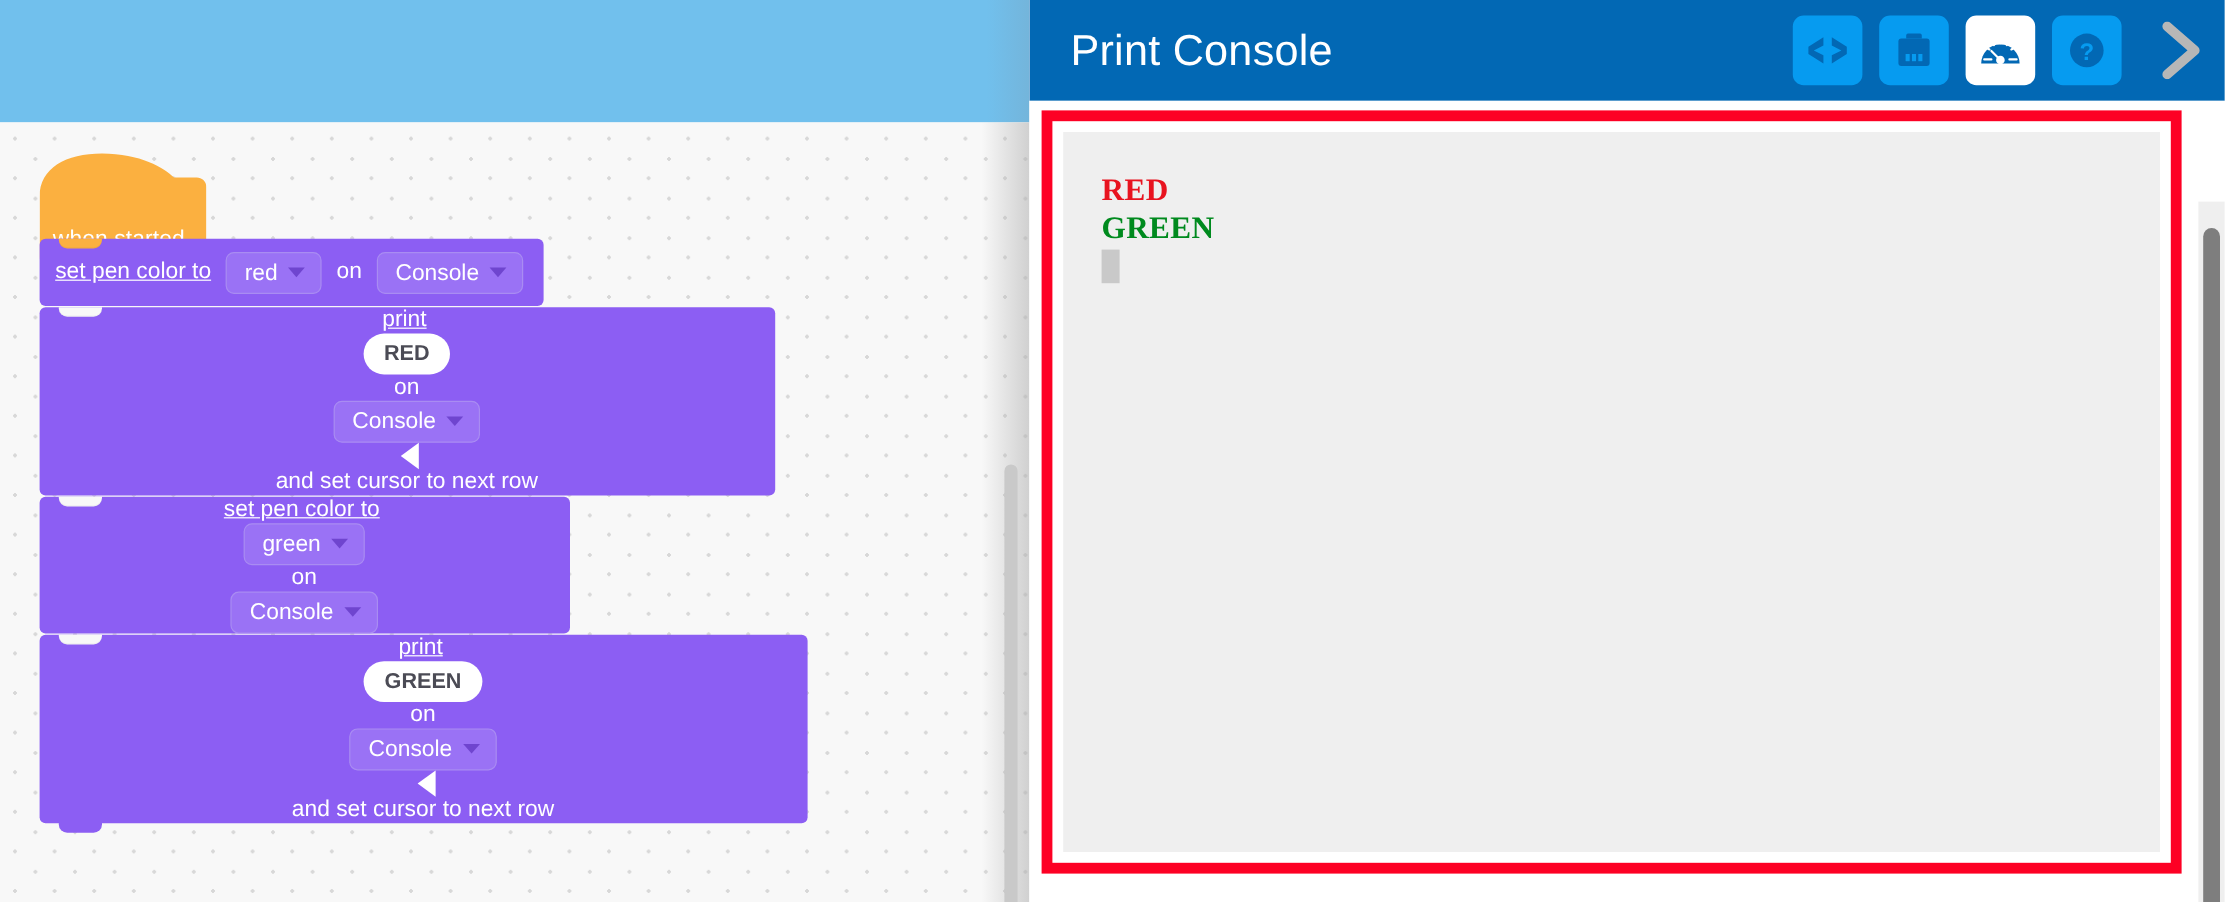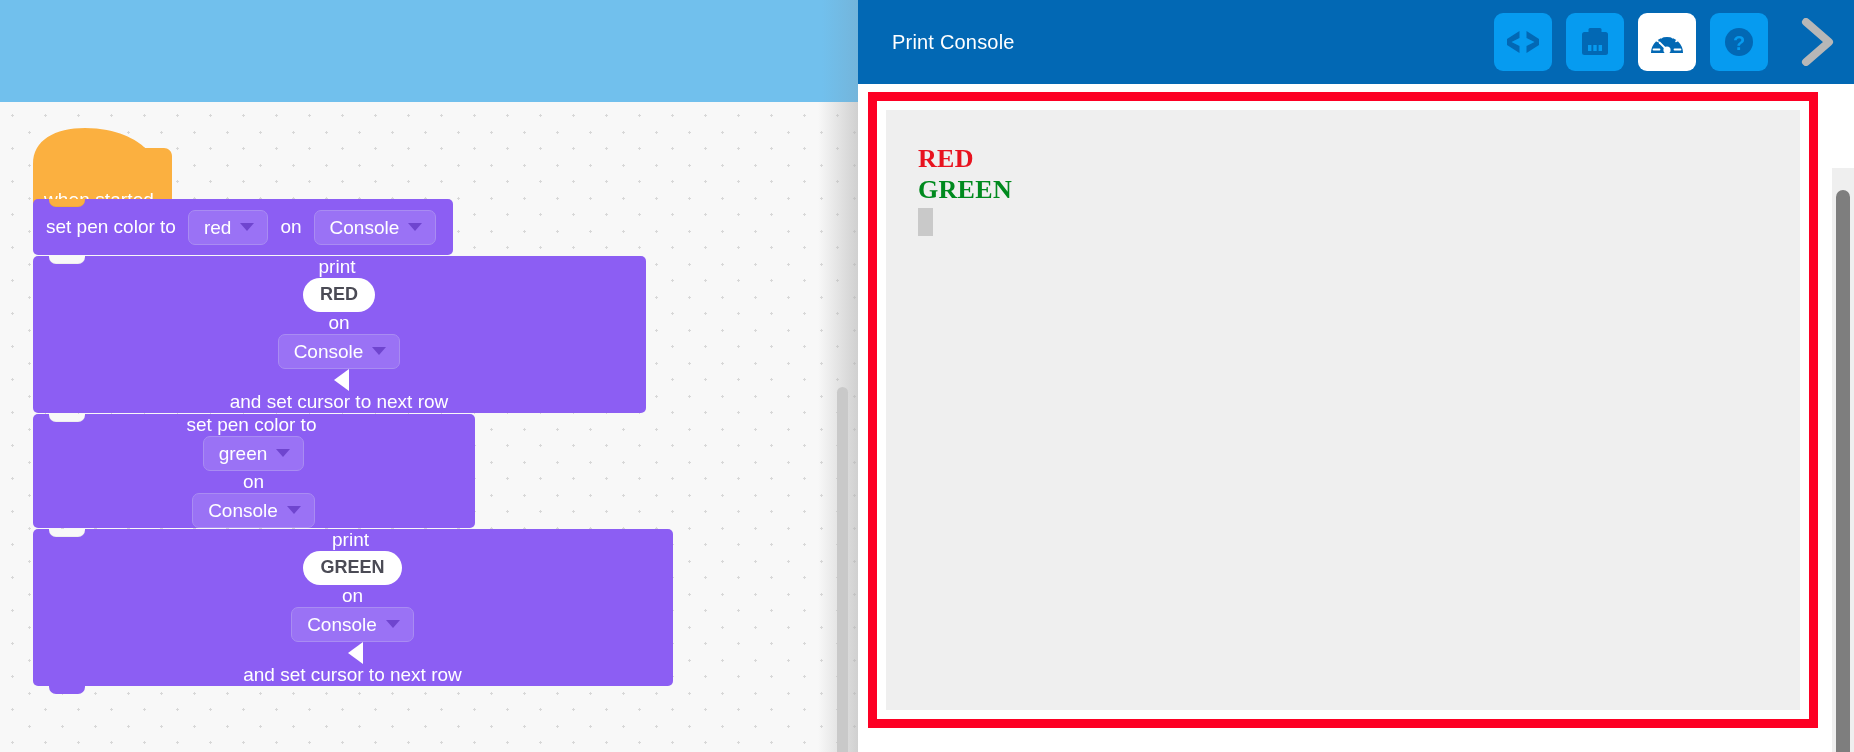--- a/index.html
+++ b/index.html
@@ -129,21 +129,21 @@
   .blk.first .notch-top { background: #fbb040; }
   .blk .notch-bot {
     position: absolute;
     left: 16px; bottom: -8px;
     width: 36px; height: 9px;
     background: #8c5ef3;
     border-radius: 0 0 7px 7px;
   }
 
   .blk .txt { padding: 0 4px; }
-  .blk .txt.lead { padding-left: 0; }
+  .blk .txt.lead { padding-left: 0; text-decoration: underline; }
 
   .dd {
     display: inline-flex;
     align-items: center;
     gap: 9px;
     background: #9a72f5;
     border: 1px solid #a98cf2;
     border-radius: 7px;
     padding: 7px 13px 7px 15px;
     margin: 0 8px;
@@ -194,21 +194,21 @@
     width: 996px;
     height: 84px;
     background: #0268b4;
     display: flex;
     align-items: center;
     padding-left: 34px;
     padding-right: 10px;
   }
   .sim-title {
     color: #ffffff;
-    font-size: 20px;
+    font-size: 36px;
     letter-spacing: .2px;
     flex: 0 0 auto;
   }
   .hdr-spacer { flex: 1 1 auto; }
   .hdr-icons { display: flex; align-items: center; gap: 14px; }
   .ibtn {
     width: 58px; height: 58px;
     border-radius: 9px;
     background: #069bf0;
     display: flex;

